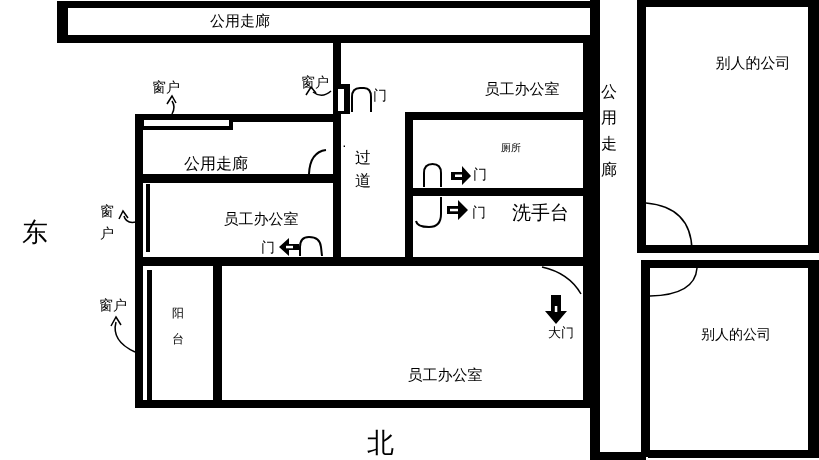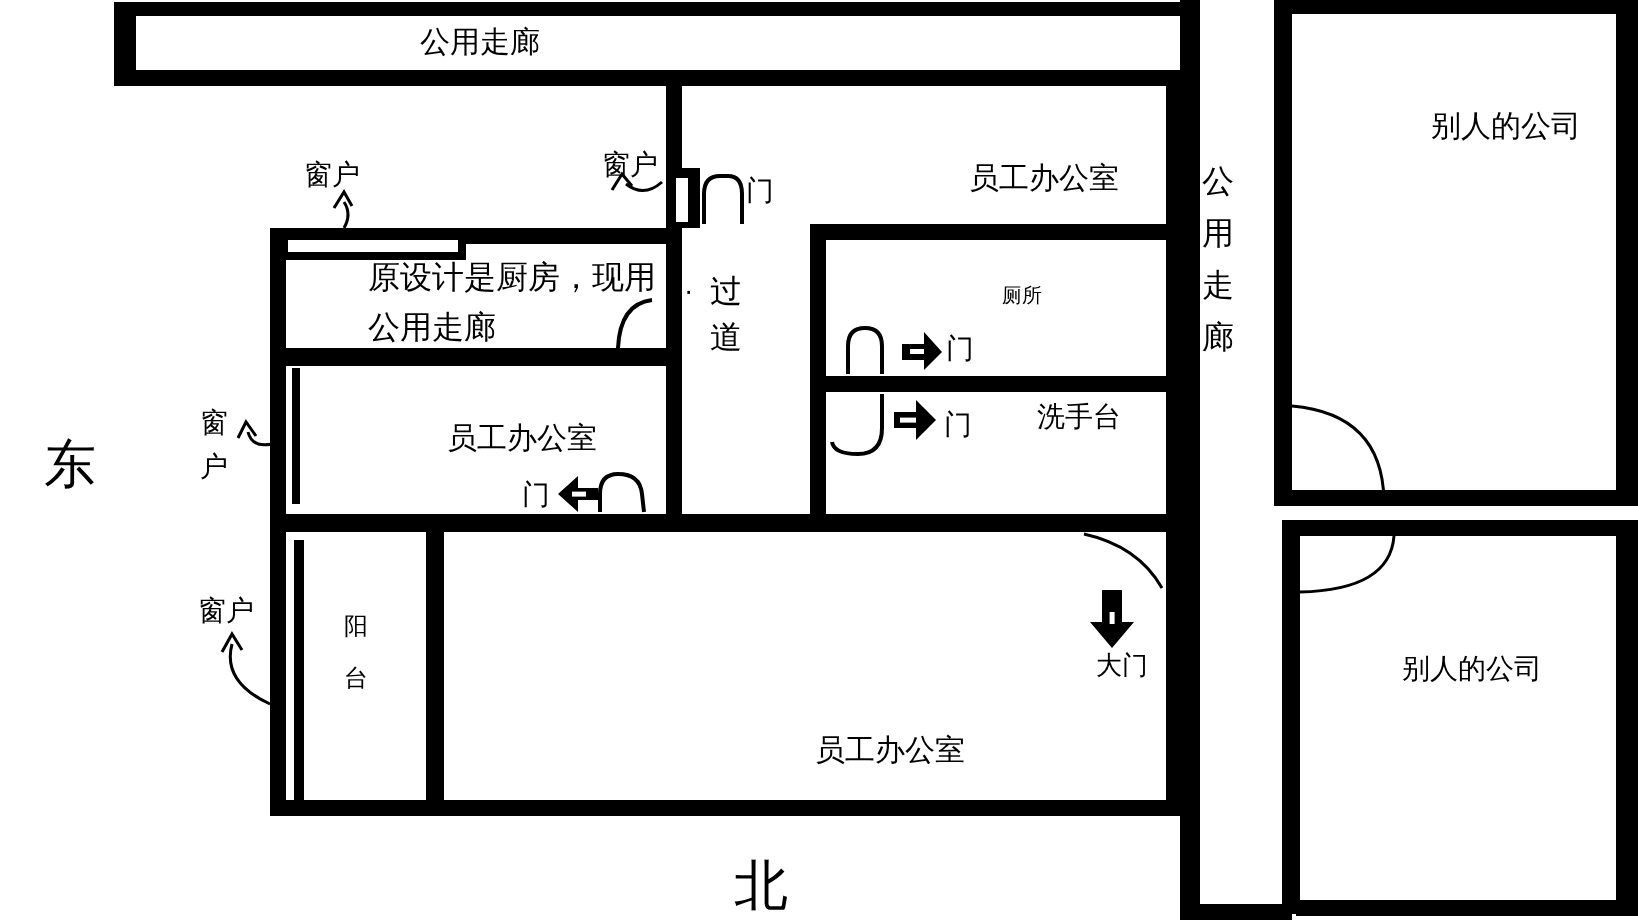--- a/index.html
+++ b/index.html
@@ -89,24 +89,23 @@
     <path d="M135 352 Q111 341 116 322" fill="none" stroke="#000" stroke-width="1.5"></path>
     <path d="M111 326 L116 317 L121 325" fill="none" stroke="#000" stroke-width="1.5"></path>
   </svg>
 
   <div class="lbl ctr" style="left:180px;top:12px;width:120px;font-size:15px">公用走廊</div>
   <div class="lbl vtext" style="left:601px;top:79px;width:18px;font-size:16px;line-height:26px">公用走廊</div>
   <div class="lbl ctr" style="left:693px;top:54px;width:120px;font-size:15px">别人的公司</div>
   <div class="lbl ctr" style="left:676px;top:326px;width:120px;font-size:14px">别人的公司</div>
   <div class="lbl ctr" style="left:462px;top:80px;width:120px;font-size:15px">员工办公室</div>
   <div class="lbl ctr" style="left:481px;top:141px;width:60px;font-size:10px">厕所</div>
-  <div class="lbl ctr" style="left:512px;top:200px;width:55px;font-size:14px">洗手台</div>
+  <div class="lbl ctr" style="left:512px;top:200px;width:55px;font-size:19px">洗手台</div>
   <div class="lbl" style="left:342px;top:137px;font-size:14px">·</div>
-  <div class="lbl vtext" style="left:355px;top:135px;width:18px;font-size:16px;line-height:23px">过道</div>
-  <div class="lbl" style="left:184px;top:129px;font-size:16px">原设计是厨房，现用</div>
+  <div class="lbl vtext" style="left:355px;top:146px;width:18px;font-size:16px;line-height:23px">过道</div>
   <div class="lbl" style="left:184px;top:154px;font-size:16px">公用走廊</div>
   <div class="lbl ctr" style="left:201px;top:210px;width:120px;font-size:15px">员工办公室</div>
   <div class="lbl ctr" style="left:385px;top:366px;width:120px;font-size:15px">员工办公室</div>
   <div class="lbl vtext" style="left:172px;top:300px;width:18px;font-size:12px;line-height:26px">阳台</div>
   <div class="lbl ctr" style="left:543px;top:324px;width:36px;font-size:13px">大门</div>
 
   <div class="lbl" style="left:373px;top:87px;font-size:14px">门</div>
   <div class="lbl" style="left:473px;top:166px;font-size:14px">门</div>
   <div class="lbl" style="left:472px;top:204px;font-size:14px">门</div>
   <div class="lbl" style="left:261px;top:239px;font-size:14px">门</div>

